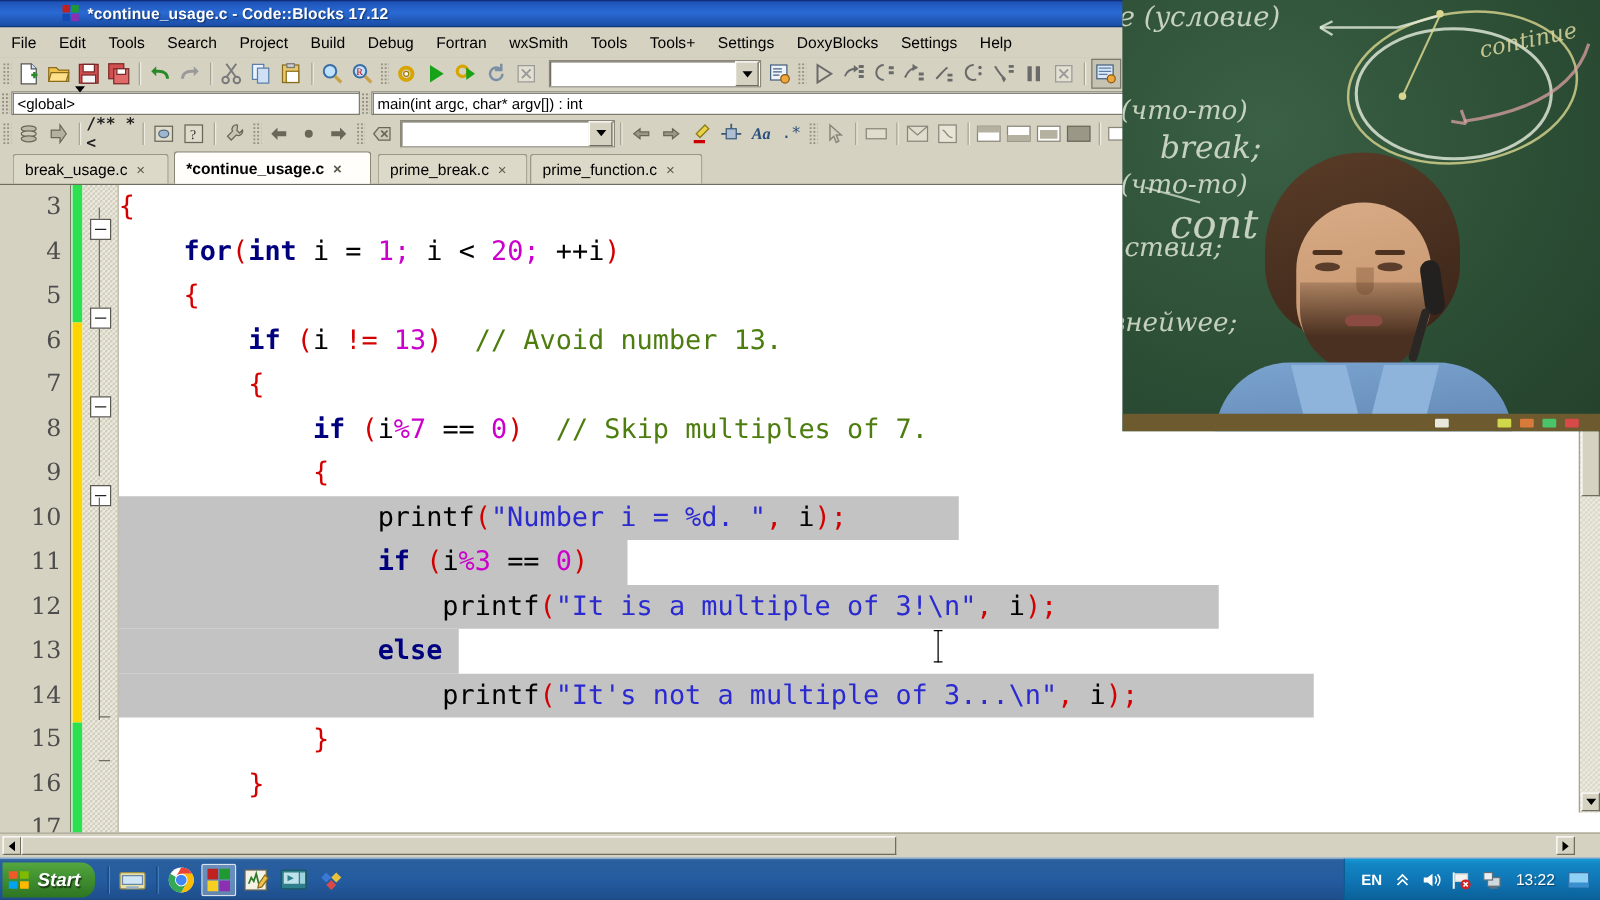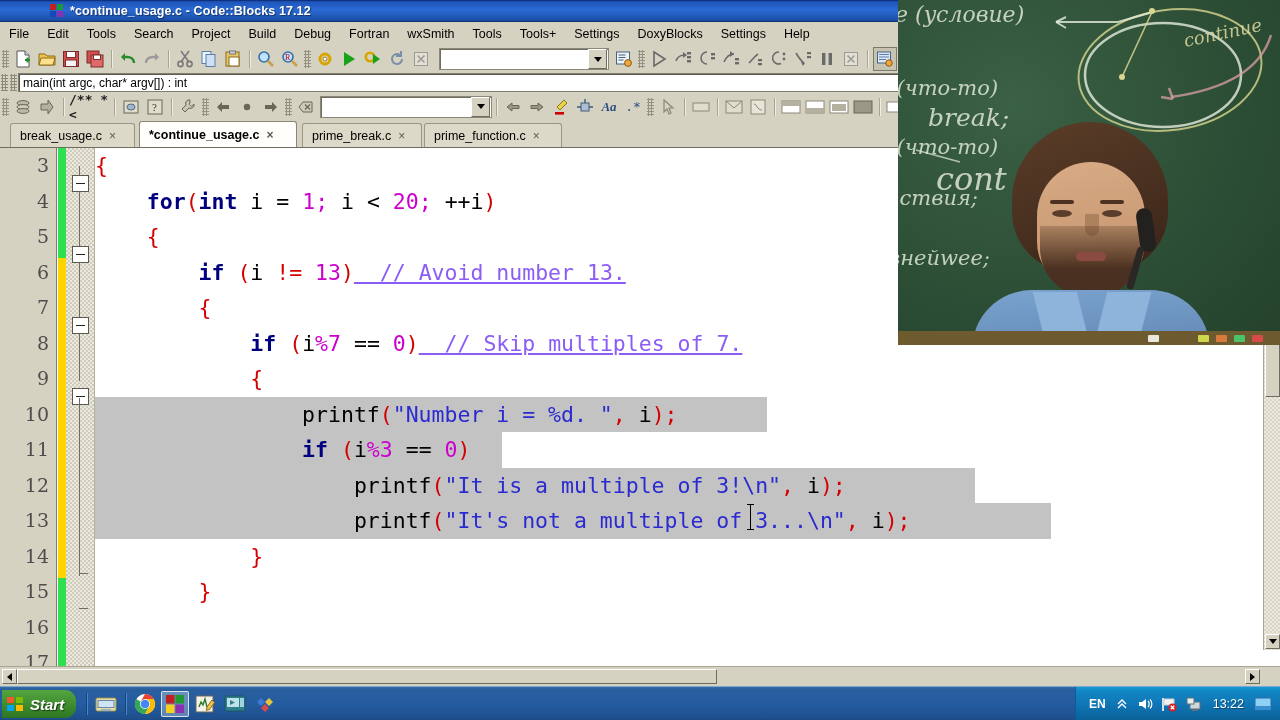--- a/index.html
+++ b/index.html
@@ -138,21 +138,21 @@
     position:absolute;left:95px;top:0;right:0;height:100%;overflow:hidden;
     font-family:"DejaVu Sans Mono", monospace;font-size:21.5px;
   }
   .cl-row{height:35.5px;line-height:35.5px;white-space:pre;position:relative;}
   .cl-row .selbg{position:absolute;left:0;top:0;height:35.5px;background:#c3c3c3;z-index:0;}
   .cl-row .code{position:relative;z-index:1;display:inline-block;}
   .k{color:#00007f;font-weight:bold;}
   .p{color:#d40000;}
   .n{color:#cc00cc;}
   .s{color:#2a2ad0;}
-  .c{color:#8b5cf6;text-decoration:underline;}
+  .c{color:#4d7c0f;}
   .t{color:#000;}
 
   .caret{
     position:absolute;left:750px;top:356px;width:1px;height:26px;background:#000;z-index:9;
   }
   .caret:before,.caret:after{content:"";position:absolute;left:-3px;width:7px;height:1px;background:#000;}
   .caret:before{top:0;}
   .caret:after{bottom:0;}
 
   
@@ -482,20 +482,24 @@
     </div>
     <div class="tbtn">
       <svg width="18" height="18" viewBox="0 0 18 18">
           <path d="M2 2h14v10l-3 3H2z" fill="#b5b1a1" stroke="#8a877a"></path>
         </svg>
     </div>
   </div>
 
   <div class="scopebar">
     <div class="grip2"></div>
+    <div class="scopefield" style="width:277px;">
+      <div class="sv">&lt;global&gt;</div>
+      <div class="arrowbox"><span class="caret-dn"></span></div>
+    </div>
     <div class="grip2"></div>
     <div class="scopefield" style="flex:1;margin-right:0;">
       <div class="sv">main(int argc, char* argv[]) : int</div>
     </div>
   </div>
 
   <div class="tbrow r3">
     <div class="grip"></div>
     <div class="tbtn">
       <svg width="18" height="18" viewBox="0 0 18 18">
@@ -718,20 +722,21 @@
         <div class="cl-row"><span class="code"><span></span><span class="p">{</span></span></div>
         <div class="cl-row"><span class="code"><span>    </span><span class="k">for</span><span class="p">(</span><span class="k">int</span><span class="t"> i </span><span class="t">=</span><span class="t"> </span><span class="n">1</span><span class="n">;</span><span class="t"> i </span><span class="t">&lt;</span><span class="t"> </span><span class="n">20</span><span class="n">;</span><span class="t"> </span><span class="t">++</span><span class="t">i</span><span class="p">)</span></span></div>
         <div class="cl-row"><span class="code"><span>    </span><span class="p">{</span></span></div>
         <div class="cl-row"><span class="code"><span>        </span><span class="k">if</span><span class="t"> </span><span class="p">(</span><span class="t">i </span><span class="p">!=</span><span class="t"> </span><span class="n">13</span><span class="p">)</span><span class="c">  // Avoid number 13.</span></span></div>
         <div class="cl-row"><span class="code"><span>        </span><span class="p">{</span></span></div>
         <div class="cl-row"><span class="code"><span>            </span><span class="k">if</span><span class="t"> </span><span class="p">(</span><span class="t">i</span><span class="n">%</span><span class="n">7</span><span class="t"> </span><span class="t">==</span><span class="t"> </span><span class="n">0</span><span class="p">)</span><span class="c">  // Skip multiples of 7.</span></span></div>
         <div class="cl-row"><span class="code"><span>            </span><span class="p">{</span></span></div>
         <div class="cl-row"><div class="selbg" style="width: 672px;"></div><span class="code"><span>                </span><span class="t">printf</span><span class="p">(</span><span class="s">"Number i = %d. "</span><span class="p">,</span><span class="t"> i</span><span class="p">)</span><span class="p">;</span></span></div>
         <div class="cl-row"><div class="selbg" style="width: 407px;"></div><span class="code"><span>                </span><span class="k">if</span><span class="t"> </span><span class="p">(</span><span class="t">i</span><span class="n">%</span><span class="n">3</span><span class="t"> </span><span class="t">==</span><span class="t"> </span><span class="n">0</span><span class="p">)</span></span></div>
         <div class="cl-row"><div class="selbg" style="width: 880px;"></div><span class="code"><span>                    </span><span class="t">printf</span><span class="p">(</span><span class="s">"It is a multiple of 3!\n"</span><span class="p">,</span><span class="t"> i</span><span class="p">)</span><span class="p">;</span></span></div>
+        <div class="cl-row"><div class="selbg" style="width: 272px;"></div><span class="code"><span>                </span><span class="k">else</span></span></div>
         <div class="cl-row"><div class="selbg" style="width: 956px;"></div><span class="code"><span>                    </span><span class="t">printf</span><span class="p">(</span><span class="s">"It's not a multiple of 3...\n"</span><span class="p">,</span><span class="t"> i</span><span class="p">)</span><span class="p">;</span></span></div>
         <div class="cl-row"><span class="code"><span>            </span><span class="p">}</span></span></div>
         <div class="cl-row"><span class="code"><span>        </span><span class="p">}</span></span></div>
       </div>
     <div class="caret"></div>
   </div>
 
   <div class="vscroll">
     <div class="vthumb"></div>
     <div class="vbtn" style="bottom:1px;">

